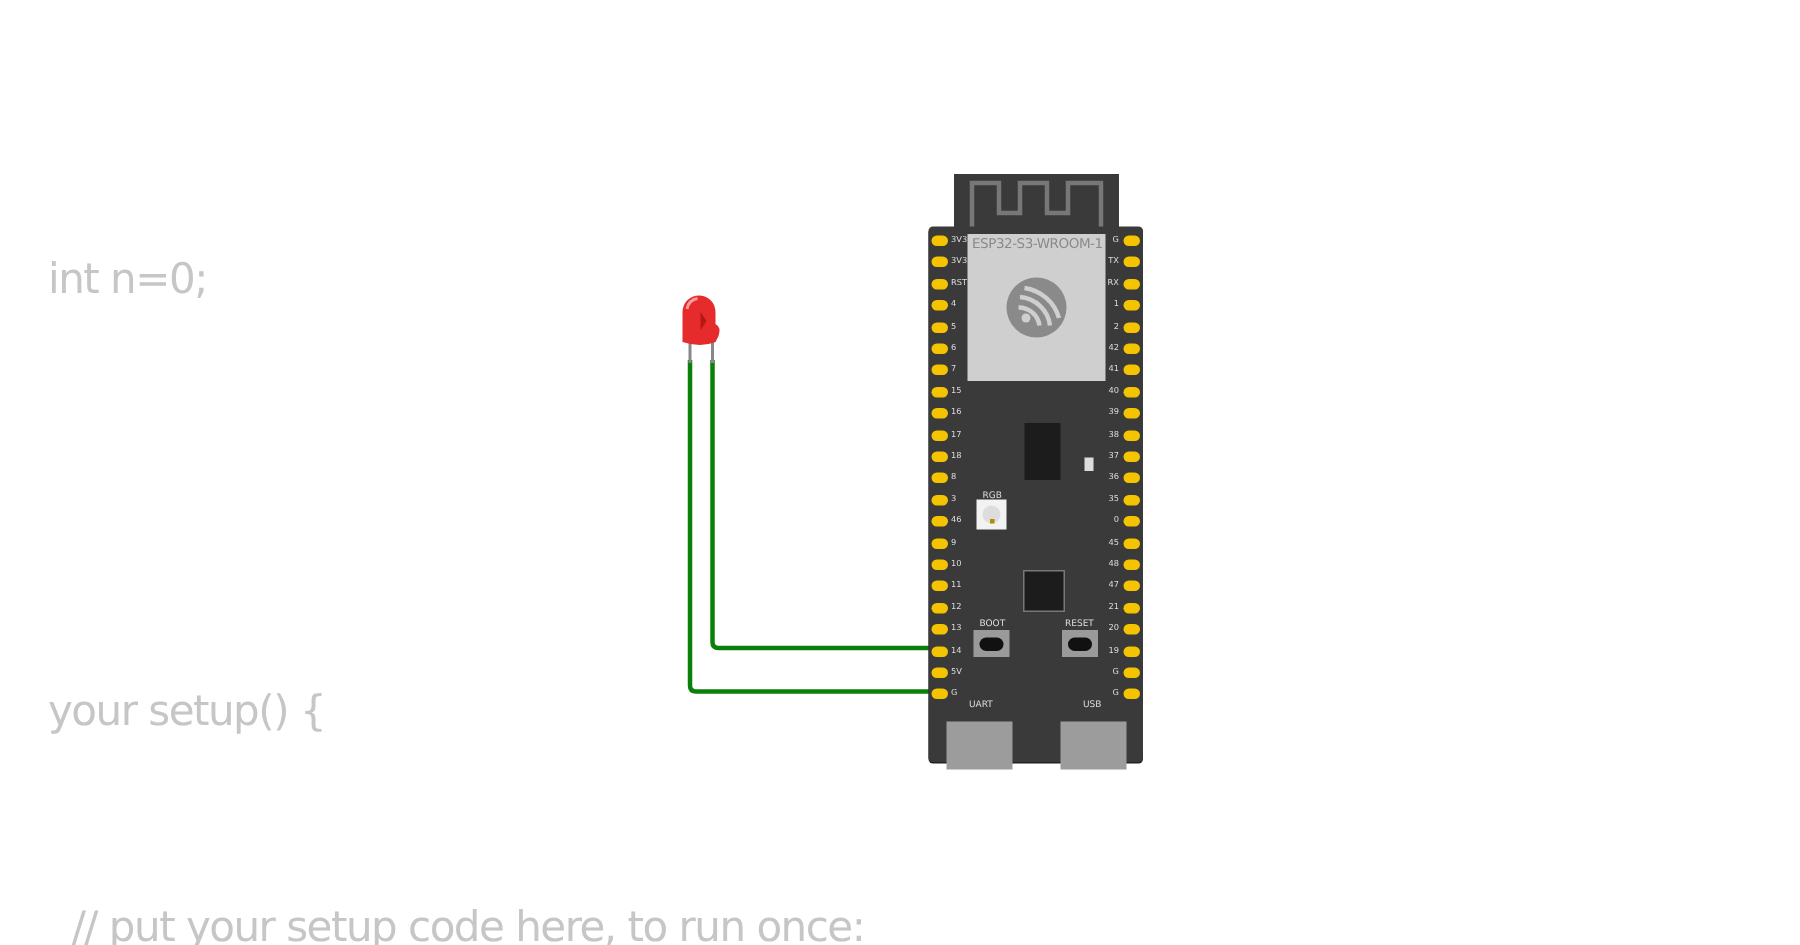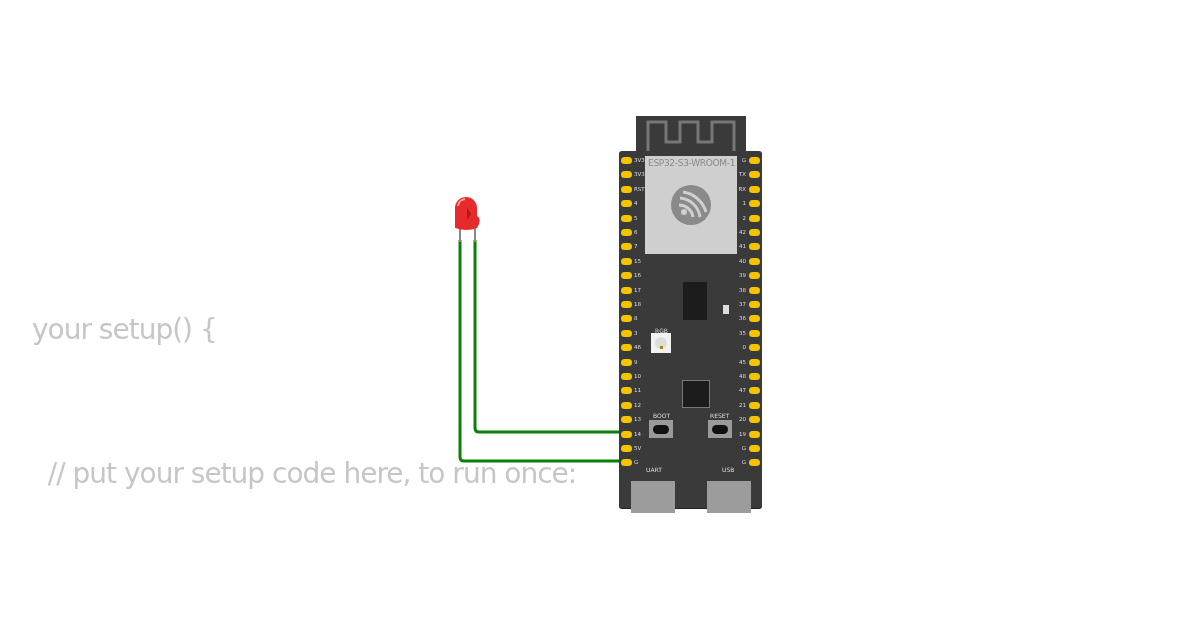--- a/index.html
+++ b/index.html
@@ -22,20 +22,21 @@
   .btn { position:absolute; width:24px; height:18px; background:#9a9a9a; }
   .btn-inner { position:absolute; left:4px; top:5px; width:16px; height:9px; background:#111; border-radius:5px; }
   .smallbl { position:absolute; font-size:6px; color:#ddd; }
   .usb { position:absolute; top:481px; width:44px; height:32px; background:#9c9c9c; }
   .led { position:absolute; left:453px; top:194px; }
 </style>
 </head>
 <body>
 
 <div class="code">
+  <span class="line">int n=0;</span>
   <span class="line"></span>
   <span class="line">your setup() {</span>
   <span class="line">  // put your setup code here, to run once:</span>
   
   
   
   
   
   
   

